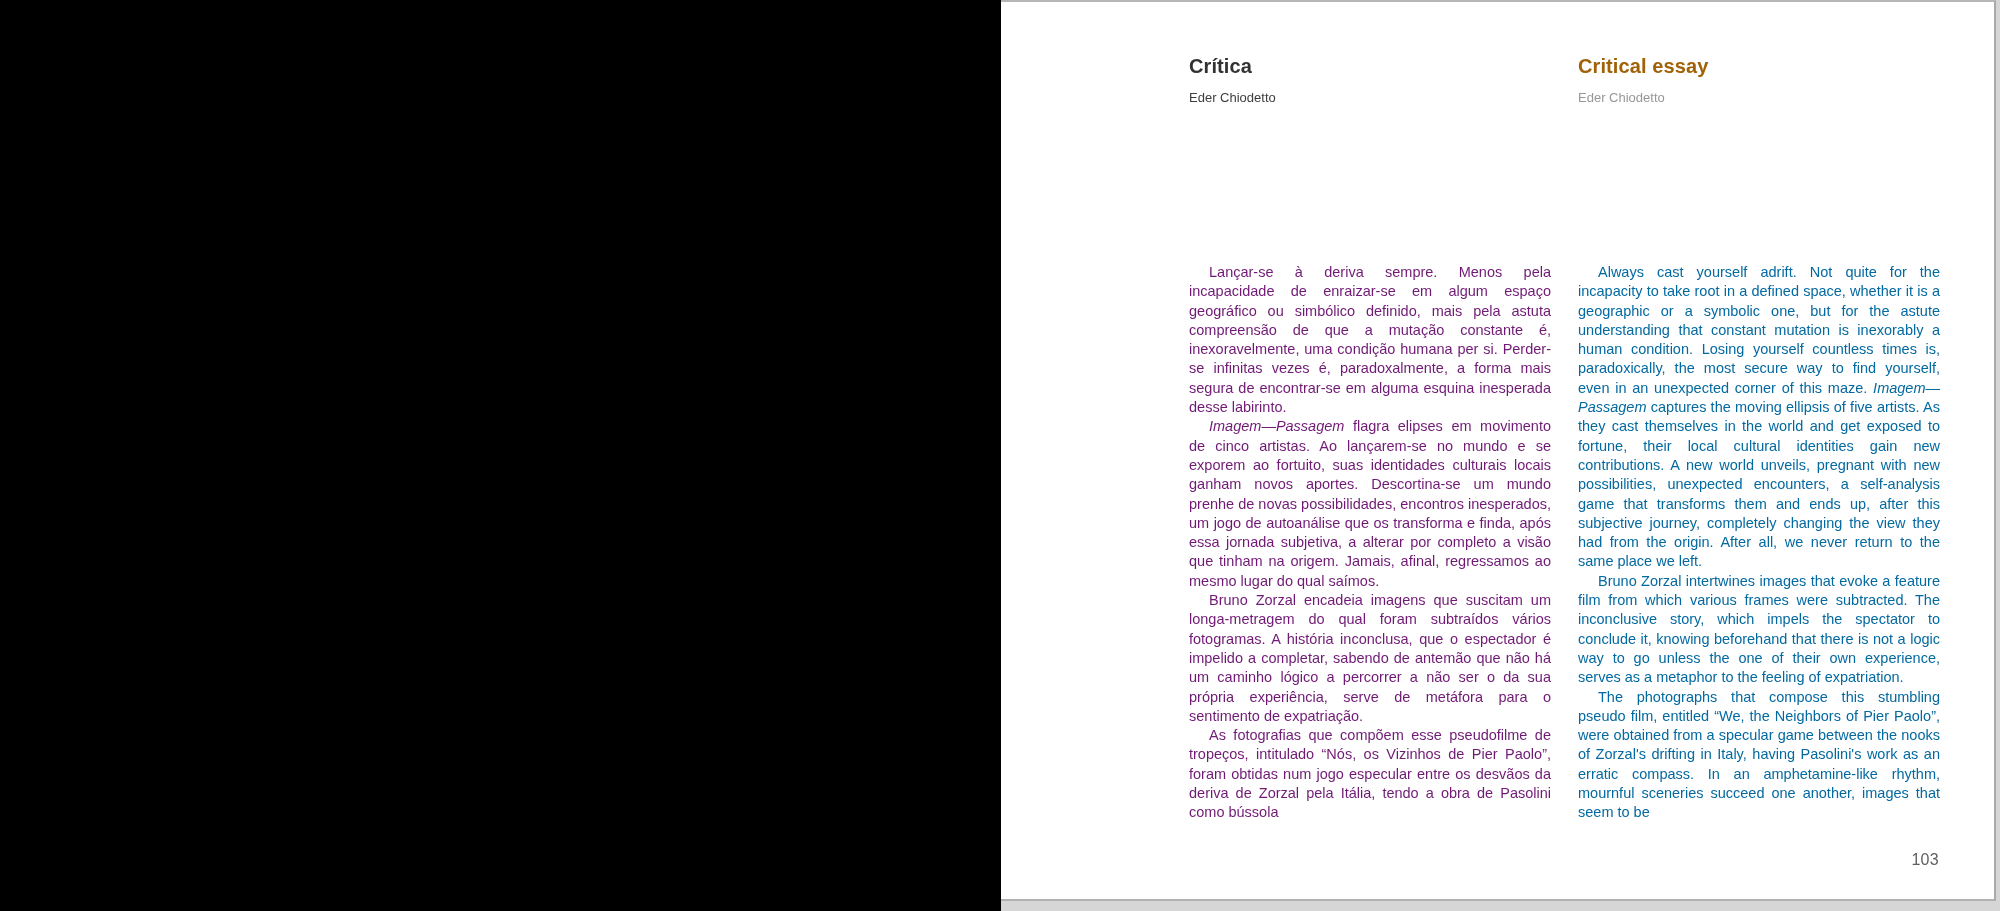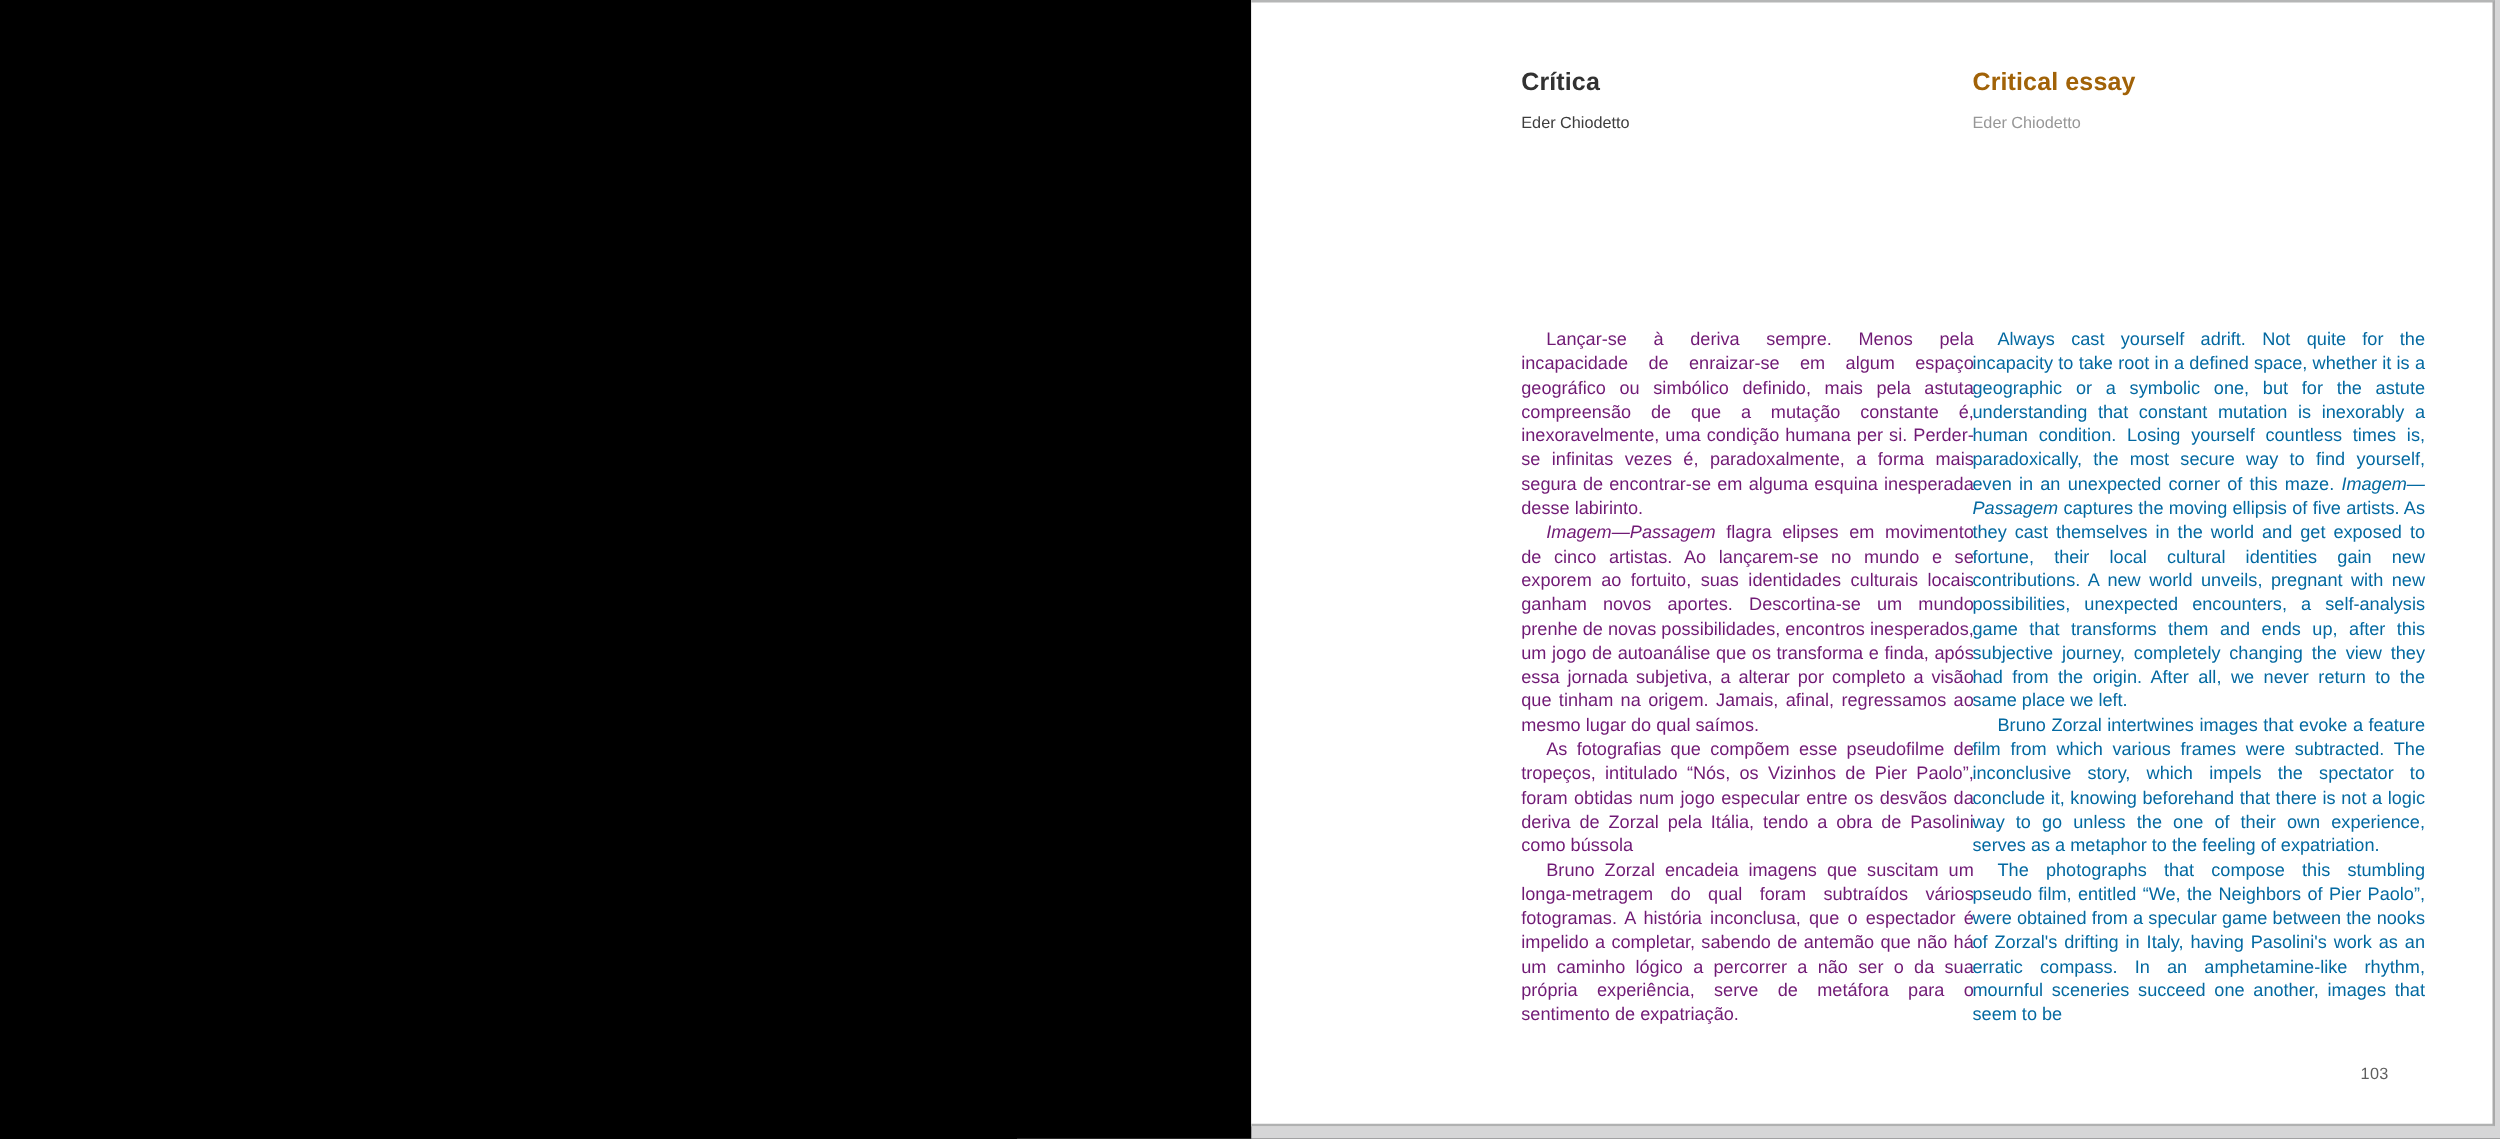--- a/index.html
+++ b/index.html
@@ -28,21 +28,21 @@
     border-right: 2px solid #a9a9a9;
     border-bottom: 2px solid #b0b1b1;
     box-sizing: border-box;
   }
 
   .col {
     position: absolute;
     top: 52px;
     width: 362px;
   }
-  .col-pt { left: 216px; }
+  .col-pt { left: 188px; }
   .col-en { left: 577px; }
 
   .col h1 {
     margin: 0;
     font-size: 20px;
     line-height: 24px;
     font-weight: bold;
     letter-spacing: 0.1px;
   }
   .col .author {
@@ -70,45 +70,45 @@
   .col-en .body-text { color: #0369a1; }
   .body-text p {
     margin: 0;
     text-indent: 20px;
   }
   .body-text em { font-style: italic; }
 
   .page-number {
     position: absolute;
     top: 849px;
-    left: 548px;
+    left: 576px;
     width: 362px;
     text-align: right;
-    font-size: 13px;
+    font-size: 16px;
     color: #5f5f5f;
     letter-spacing: 0.3px;
   }
 </style>
 </head>
 <body>
 
 <div class="viewport">
 
   <div class="black-page"></div>
 
   <div class="white-page">
 
     <div class="col col-pt">
       <h1>Crítica</h1>
       <div class="author">Eder Chiodetto</div>
       <div class="body-text" lang="pt">
           <p><span>Lançar-se à deriva sempre. Menos pela incapacidade de enraizar-se em algum espaço geográfico ou simbólico definido, mais pela astuta compreensão de que a mutação constante é, inexoravelmente, uma condição humana per si. Perder-se infinitas vezes é, paradoxalmente, a forma mais segura de encontrar-se em alguma esquina inesperada desse labirinto.</span></p>
           <p><em>Imagem—Passagem</em><span> flagra elipses em movimento de cinco artistas. Ao lançarem-se no mundo e se exporem ao fortuito, suas identidades culturais locais ganham novos aportes. Descortina-se um mundo prenhe de novas possibilidades, encontros inesperados, um jogo de autoanálise que os transforma e finda, após essa jornada subjetiva, a alterar por completo a visão que tinham na origem. Jamais, afinal, regressamos ao mesmo lugar do qual saímos.</span></p>
+          <p><span>Bruno Zorzal encadeia imagens que suscitam um longa-metragem do qual foram subtraídos vários fotogramas. A história inconclusa, que o espectador é impelido a completar, sabendo de antemão que não há um caminho lógico a percorrer a não ser o da sua própria experiência, serve de metáfora para o sentimento de expatriação.</span></p>
           <p><span>As fotografias que compõem esse pseudofilme de tropeços, intitulado “Nós, os Vizinhos de Pier Paolo”, foram obtidas num jogo especular entre os desvãos da deriva de Zorzal pela Itália, tendo a obra de Pasolini como bússola</span></p>
-          <p><span>Bruno Zorzal encadeia imagens que suscitam um longa-metragem do qual foram subtraídos vários fotogramas. A história inconclusa, que o espectador é impelido a completar, sabendo de antemão que não há um caminho lógico a percorrer a não ser o da sua própria experiência, serve de metáfora para o sentimento de expatriação.</span></p>
         </div>
     </div>
 
     <div class="col col-en">
       <h1>Critical essay</h1>
       <div class="author">Eder Chiodetto</div>
       <div class="body-text" lang="en">
           <p><span>Always cast yourself adrift. Not quite for the incapacity to take root in a defined space, whether it is a geographic or a symbolic one, but for the astute understanding that constant mutation is inexorably a human condition. Losing yourself countless times is, paradoxically, the most secure way to find yourself, even in an unexpected corner of this maze. </span><em>Imagem—Passagem</em><span> captures the moving ellipsis of five artists. As they cast themselves in the world and get exposed to fortune, their local cultural identities gain new contributions. A new world unveils, pregnant with new possibilities, unexpected encounters, a self-analysis game that transforms them and ends up, after this subjective journey, completely changing the view they had from the origin. After all, we never return to the same place we left.</span></p>
           <p><span>Bruno Zorzal intertwines images that evoke a feature film from which various frames were subtracted. The inconclusive story, which impels the spectator to conclude it, knowing beforehand that there is not a logic way to go unless the one of their own experience, serves as a metaphor to the feeling of expatriation.</span></p>
           <p><span>The photographs that compose this stumbling pseudo film, entitled “We, the Neighbors of Pier Paolo”, were obtained from a specular game between the nooks of Zorzal's drifting in Italy, having Pasolini's work as an erratic compass. In an amphetamine-like rhythm, mournful sceneries succeed one another, images that seem to be</span></p>

